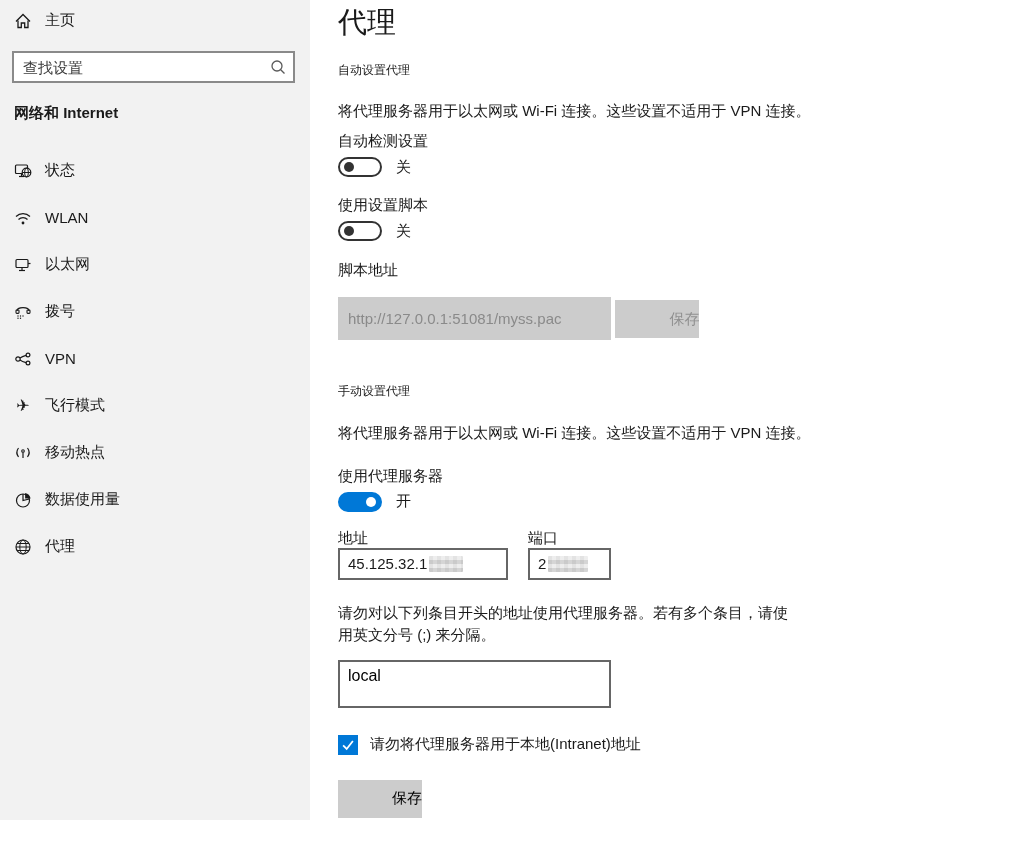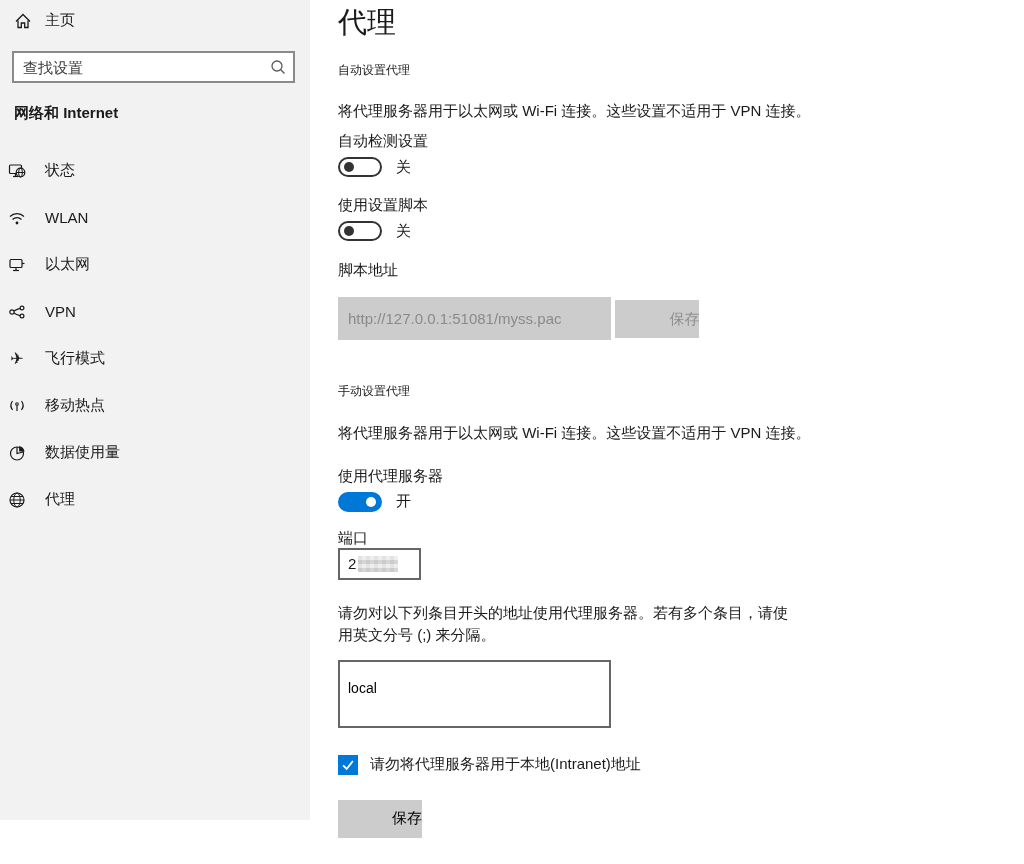--- a/index.html
+++ b/index.html
@@ -11,21 +11,21 @@
   .home-row { position:absolute; top:11px; left:14px; display:flex; align-items:center; gap:13px;
     font-size:15px; cursor:default; }
   .search-wrap { position:absolute; top:51px; left:12px; width:283px; height:32px; }
   .search-wrap input { width:100%; height:100%; border:2px solid #8a8a8a; background:#fff;
     font-size:15px; padding:0 32px 0 9px; color:#1a1a1a; outline:none;
     font-family:"Liberation Sans","DejaVu Sans",sans-serif; }
   .search-wrap input::placeholder { color:#3b3b3b; opacity:1; }
   .search-icon { position:absolute; right:8px; top:7px; }
   .nav-heading { position:absolute; top:104px; left:14px; font-size:15px; font-weight:bold; }
   .nav { position:absolute; top:147px; left:0; width:310px; }
-  .nav-item { height:47px; display:flex; align-items:center; padding-left:8px; gap:19px;
+  .nav-item { height:47px; display:flex; align-items:center; padding-left:14px; gap:13px;
     font-size:15px; cursor:default; }
   .nav-item .ico { width:18px; height:18px; display:flex; align-items:center; justify-content:center; }
   .plane-glyph { font-size:16px; line-height:18px; }
 
   
   .main { position:absolute; left:310px; top:0; width:714px; height:864px; background:#fff;
     padding:4px 0 0 28px; }
   h1.page-title { font-size:29px; font-weight:400; line-height:36px; }
   h2.section-h { font-size:12px; font-weight:400; line-height:26px; }
   .h2-auto { margin-top:17px; }
@@ -64,22 +64,22 @@
   .addr-input { width:170px; }
   .port-input { width:83px; }
   .redacted { display:inline-block; height:16px; border-radius:1px;
     background-image:
       repeating-linear-gradient(0deg, rgba(190,190,190,.55) 0 4px, rgba(235,235,235,.55) 4px 8px),
       repeating-linear-gradient(90deg, #d9d9d9 0 4px, #f1f1f1 4px 8px); }
   .redact-addr { width:34px; }
   .redact-port { width:40px; }
 
   .exceptions-note { margin-top:22px; width:458px; font-size:15px; line-height:22px; }
-  .exceptions-box { margin-top:14px; width:273px; height:68px; border:2px solid #666;
-    background:#fff; font-size:14px; padding:18px 8px; resize:none; outline:none;
+  .exceptions-box { margin-top:14px; width:273px; height:48px; border:2px solid #666;
+    background:#fff; font-size:16px; padding:5px 8px; resize:none; outline:none;
     font-family:"Liberation Sans","DejaVu Sans",sans-serif; }
 
   .checkbox-row { margin-top:23px; display:flex; align-items:center; gap:12px; }
   .checkbox { width:20px; height:20px; background:#0078d7; display:flex; align-items:center;
     justify-content:center; cursor:pointer; flex:0 0 auto; }
   .checkbox-label { font-size:15px; }
   .btn-save-manual { margin-top:25px; }
 
   svg { display:block; }
 </style>
@@ -142,20 +142,37 @@
         <svg width="18" height="18" viewBox="0 0 18 18">
           <rect x="2" y="3.5" width="12" height="8" rx="1" fill="none" stroke="#1a1a1a" stroke-width="1.2"></rect>
           <line x1="5" y1="14.5" x2="11" y2="14.5" stroke="#1a1a1a" stroke-width="1.2"></line>
           <line x1="8" y1="11.5" x2="8" y2="14.5" stroke="#1a1a1a" stroke-width="1.2"></line>
           <line x1="14" y1="7.5" x2="16.5" y2="7.5" stroke="#1a1a1a" stroke-width="1.2"></line>
         </svg>
       </span>
       <span>以太网</span>
     </div>
 
+    <div class="nav-item">
+      <span class="ico">
+        <svg width="18" height="18" viewBox="0 0 18 18">
+          <path d="M3 8 C3 3.5 15 3.5 15 8" fill="none" stroke="#1a1a1a" stroke-width="1.3"></path>
+          <rect x="2" y="7" width="3" height="3.4" rx="0.8" fill="none" stroke="#1a1a1a" stroke-width="1.1"></rect>
+          <rect x="13" y="7" width="3" height="3.4" rx="0.8" fill="none" stroke="#1a1a1a" stroke-width="1.1"></rect>
+          <g fill="#1a1a1a">
+            <circle cx="4" cy="13" r="0.7"></circle>
+              <circle cx="6.5" cy="13" r="0.7"></circle>
+              <circle cx="9" cy="13" r="0.7"></circle>
+            <circle cx="4" cy="15.3" r="0.7"></circle>
+              <circle cx="6.5" cy="15.3" r="0.7"></circle>
+          </g>
+        </svg>
+      </span>
+      <span>拨号</span>
+    </div>
 
     <div class="nav-item">
       <span class="ico">
         <svg width="18" height="18" viewBox="0 0 18 18">
           <circle cx="4" cy="9" r="2.2" fill="none" stroke="#1a1a1a" stroke-width="1.2"></circle>
           <circle cx="14" cy="5" r="1.9" fill="none" stroke="#1a1a1a" stroke-width="1.2"></circle>
           <circle cx="14" cy="13" r="1.9" fill="none" stroke="#1a1a1a" stroke-width="1.2"></circle>
           <path d="M6 8 C9 6 10 6 12.3 5.4" fill="none" stroke="#1a1a1a" stroke-width="1.1"></path>
           <path d="M6 10 C9 12 10 12 12.3 12.6" fill="none" stroke="#1a1a1a" stroke-width="1.1"></path>
         </svg>
@@ -244,20 +261,27 @@
 
   <div class="field-label lbl-useproxy">使用代理服务器</div>
   <div class="toggle-row">
     <div class="toggle on">
       <div class="knob"></div>
     </div>
     <span class="toggle-state">开</span>
   </div>
 
   <div class="addr-port-row">
+    <div>
+      <div class="col-label">地址</div>
+      <div class="fake-input addr-input">
+        <span>45.125.32.1</span>
+        <span class="redacted redact-addr"></span>
+      </div>
+    </div>
     <div>
       <div class="col-label">端口</div>
       <div class="fake-input port-input">
         <span>2</span>
         <span class="redacted redact-port"></span>
       </div>
     </div>
   </div>
 
   <p class="exceptions-note">请勿对以下列条目开头的地址使用代理服务器。若有多个条目，请使用英文分号 (;) 来分隔。</p>

